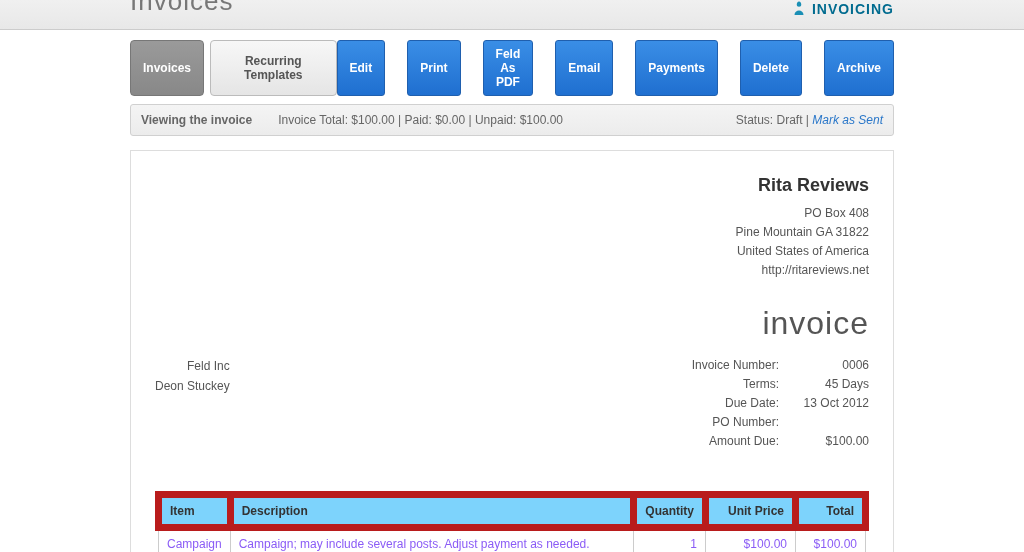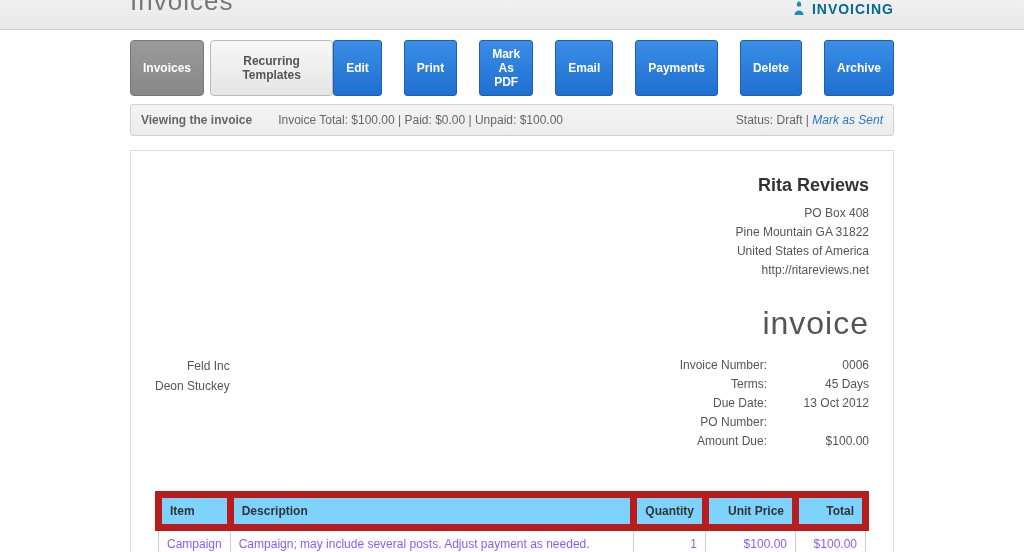--- a/index.html
+++ b/index.html
@@ -92,21 +92,21 @@
     border: 1px solid #ddd;
     padding: 20px 24px 14px 24px;
     background: #fff;
   }
   .company-block { text-align: right; color:#555; line-height:1.6; }
   .company-name { font-size:18px; font-weight:bold; color:#333; margin-bottom:4px; }
   .invoice-heading { text-align:right; font-size:32px; color:#555; font-weight:400; margin-top:24px; margin-bottom:14px; letter-spacing:1px;}
   .meta-row { display:flex; justify-content:space-between; margin-bottom:40px; }
   .bill-to { color:#555; line-height:1.7;text-align:right; }
   .meta-table { color:#555; }
-  .meta-table .row { display:flex; justify-content:flex-end; gap:12px; line-height:1.6; }
+  .meta-table .row { display:flex; justify-content:flex-end; line-height:1.6; }
   .meta-table .label { text-align:right; width:120px; }
   .meta-table .value { text-align:right; width:90px; }
   .items-table { width:100%; border-collapse:collapse; font-size:12px; }
   .items-table th {
     background:#7dd3fc;
     color:#333;
     text-align:left;
     padding:6px 8px;
     border:7px solid #b91c1c;
     font-weight:bold;
@@ -139,21 +139,21 @@
 <div class="container">
 
   <div class="toolbar">
     <div class="tabs">
       <button class="tab active">Invoices</button>
       <button class="tab">Recurring Templates</button>
     </div>
     <div class="actions">
       <button class="btn">Edit</button>
       <button class="btn">Print</button>
-      <button class="btn">Mark As PDF</button>
+      <button class="btn">Feld As PDF</button>
       <button class="btn">Email</button>
       <button class="btn">Payments</button>
       <button class="btn">Delete</button>
       <button class="btn">Archive</button>
     </div>
   </div>
 
   <div class="infobar">
     <div class="left">
       <span class="viewing">Viewing the invoice</span>

